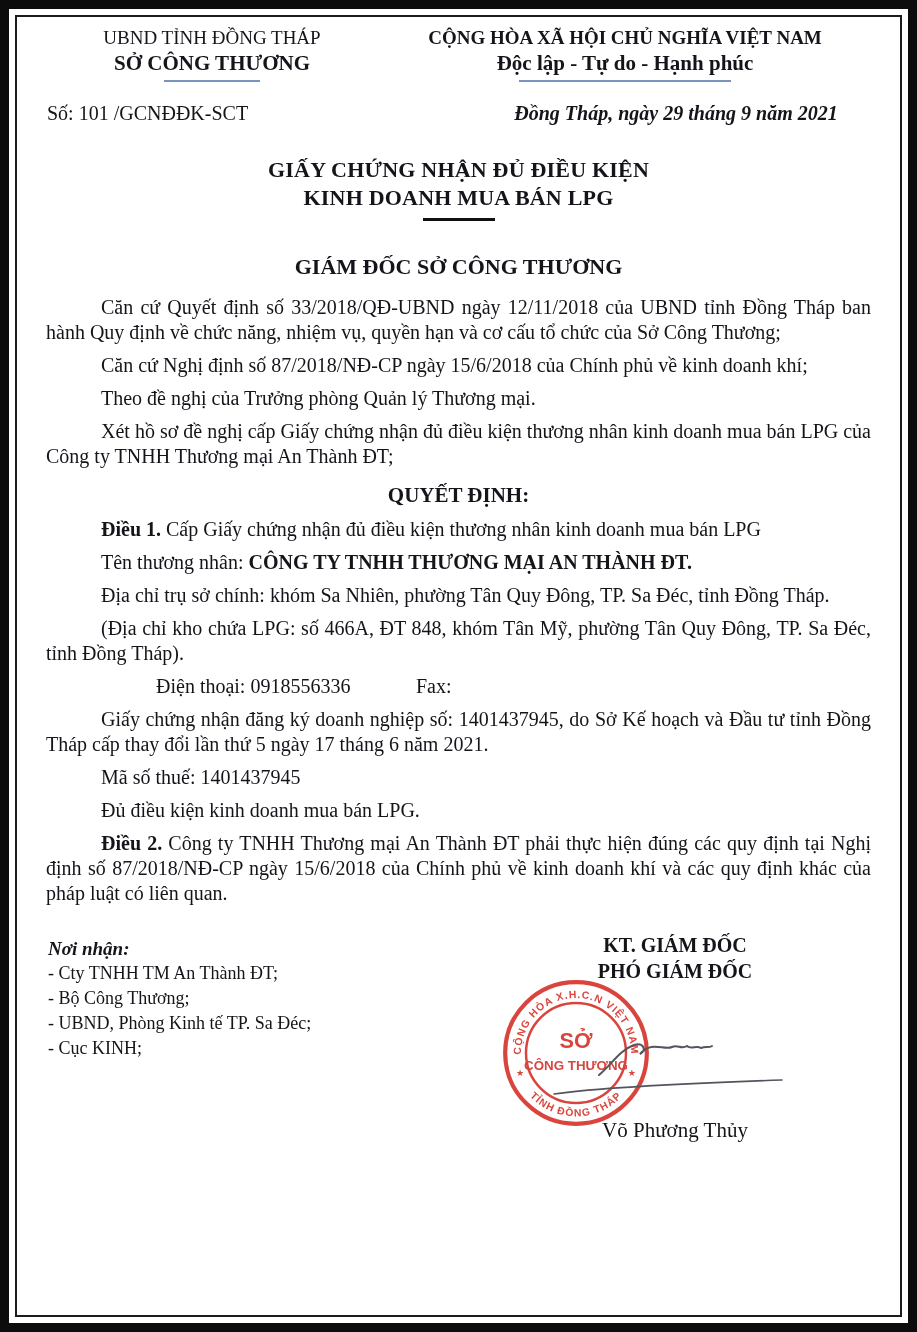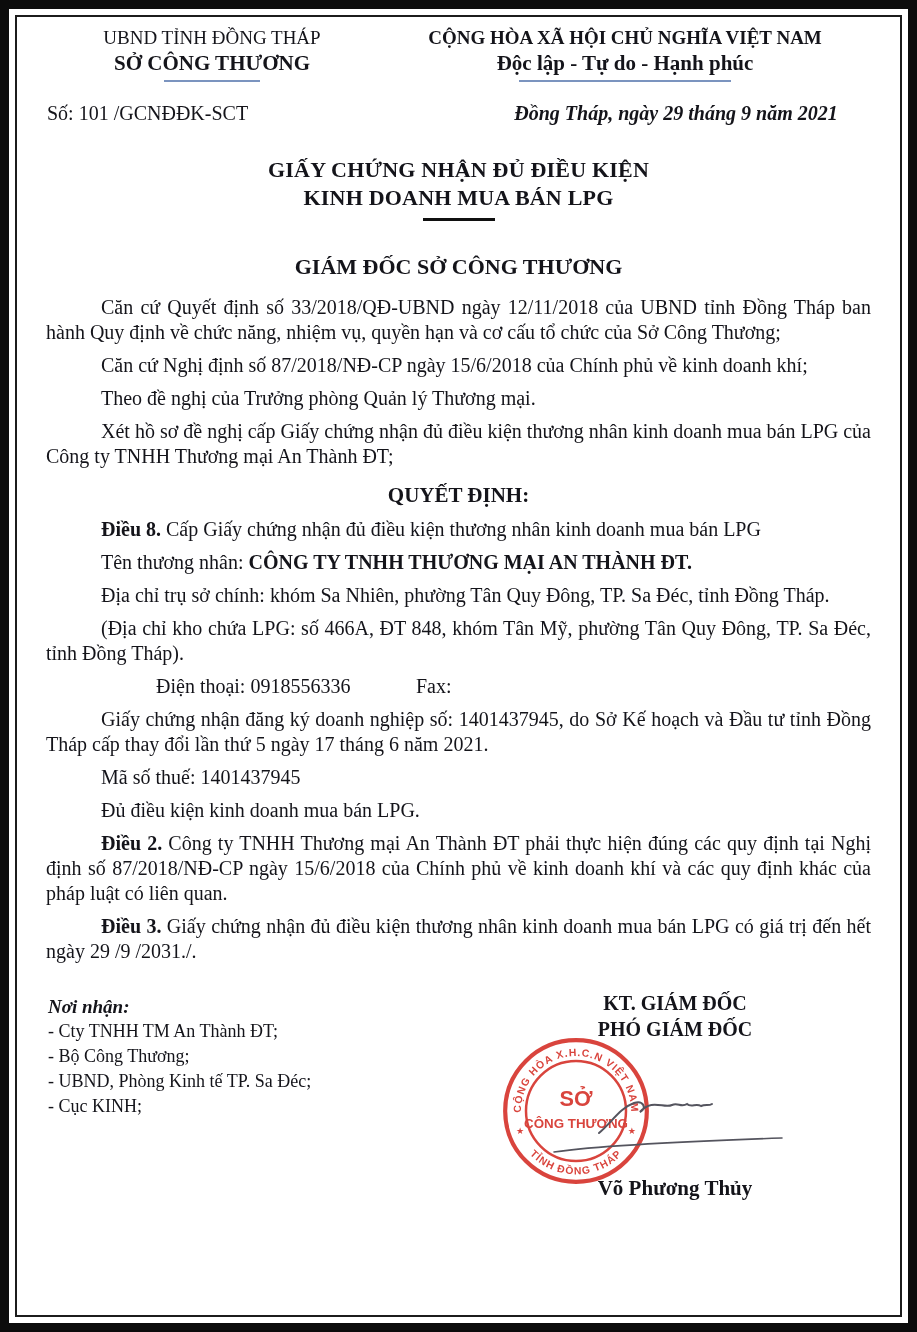--- a/index.html
+++ b/index.html
@@ -45,21 +45,21 @@
   
   .footer { position:relative; height:262px; margin-top:14px; }
   .recipients { position:absolute; left:2px; top:16px; }
   .recipients-label { font-size:19px; font-weight:bold; font-style:italic; line-height:25px; }
   .recipient-item { font-size:18px; line-height:25px; }
   .recipient-luu { font-size:18px; line-height:25px; margin-top:8px; }
   .luu-small { font-size:13px; }
   .signer-col { position:absolute; left:464px; top:12px; width:330px; text-align:center; }
   .signer-title { font-size:20px; font-weight:bold; line-height:26px; }
   .signer-name { position:absolute; left:464px; top:198px; width:330px; text-align:center;
-                 font-size:21px; font-weight:bold; }
+                 font-size:21px; font-weight:normal; }
   .stamp-wrap { position:absolute; left:455px; top:58px; width:150px; height:150px; opacity:.92; }
   .sig-wrap { position:absolute; left:498px; top:100px; width:250px; height:85px; }
 </style>
 </head>
 <body>
 
 <div class="frame-outer"></div>
 <div class="frame-inner"></div>
 
 <div class="content">
@@ -90,32 +90,31 @@
 
   <div class="issuer-heading">GIÁM ĐỐC SỞ CÔNG THƯƠNG</div>
 
   <p class="para first">Căn cứ Quyết định số 33/2018/QĐ-UBND ngày 12/11/2018 của UBND tỉnh Đồng Tháp ban hành Quy định về chức năng, nhiệm vụ, quyền hạn và cơ cấu tổ chức của Sở Công Thương;</p>
   <p class="para">Căn cứ Nghị định số 87/2018/NĐ-CP ngày 15/6/2018 của Chính phủ về kinh doanh khí;</p>
   <p class="para">Theo đề nghị của Trưởng phòng Quản lý Thương mại.</p>
   <p class="para">Xét hồ sơ đề nghị cấp Giấy chứng nhận đủ điều kiện thương nhân kinh doanh mua bán LPG của Công ty TNHH Thương mại An Thành ĐT;</p>
 
   <div class="decision-heading">QUYẾT ĐỊNH:</div>
 
-  <p class="para"><b class="article-label">Điều 8.</b> <span>Cấp Giấy chứng nhận đủ điều kiện thương nhân kinh doanh mua bán LPG</span></p>
+  <p class="para"><b class="article-label">Điều 1.</b> <span>Cấp Giấy chứng nhận đủ điều kiện thương nhân kinh doanh mua bán LPG</span></p>
   <p class="para"><span>Tên thương nhân: </span><span class="trader-name">CÔNG TY TNHH THƯƠNG MẠI AN THÀNH ĐT.</span></p>
   <p class="para">Địa chỉ trụ sở chính: khóm Sa Nhiên, phường Tân Quy Đông, TP. Sa Đéc, tỉnh Đồng Tháp.</p>
   <p class="para">(Địa chỉ kho chứa LPG: số 466A, ĐT 848, khóm Tân Mỹ, phường Tân Quy Đông, TP. Sa Đéc, tỉnh Đồng Tháp).</p>
   <p class="para phone-row"><span class="phone-span">Điện thoại: 0918556336</span><span>Fax:</span></p>
   <p class="para">Giấy chứng nhận đăng ký doanh nghiệp số: 1401437945, do Sở Kế hoạch và Đầu tư tỉnh Đồng Tháp cấp thay đổi lần thứ 5 ngày 17 tháng 6 năm 2021.</p>
   <p class="para">Mã số thuế: 1401437945</p>
   <p class="para">Đủ điều kiện kinh doanh mua bán LPG.</p>
 
   <p class="para"><b class="article-label">Điều 2.</b> <span>Công ty TNHH Thương mại An Thành ĐT phải thực hiện đúng các quy định tại Nghị định số 87/2018/NĐ-CP ngày 15/6/2018 của Chính phủ về kinh doanh khí và các quy định khác của pháp luật có liên quan.</span></p>
 
-  <p class="para"><b class="article-label">Điều 3.</b> <span>Giấy chứng nhận đủ điều kiện thương nhân kinh doanh mua bán LPG có giá trị đến hết ngày 29 /9 /2031./.</span></p>
 
   <div class="footer">
 
     <div class="recipients">
       <div class="recipients-label">Nơi nhận:</div>
       <div class="recipient-item">- Cty TNHH TM An Thành ĐT;</div>
       <div class="recipient-item">- Bộ Công Thương;</div>
       <div class="recipient-item">- UBND, Phòng Kinh tế TP. Sa Đéc;</div>
       <div class="recipient-item">- Cục KINH;</div>
     </div>

